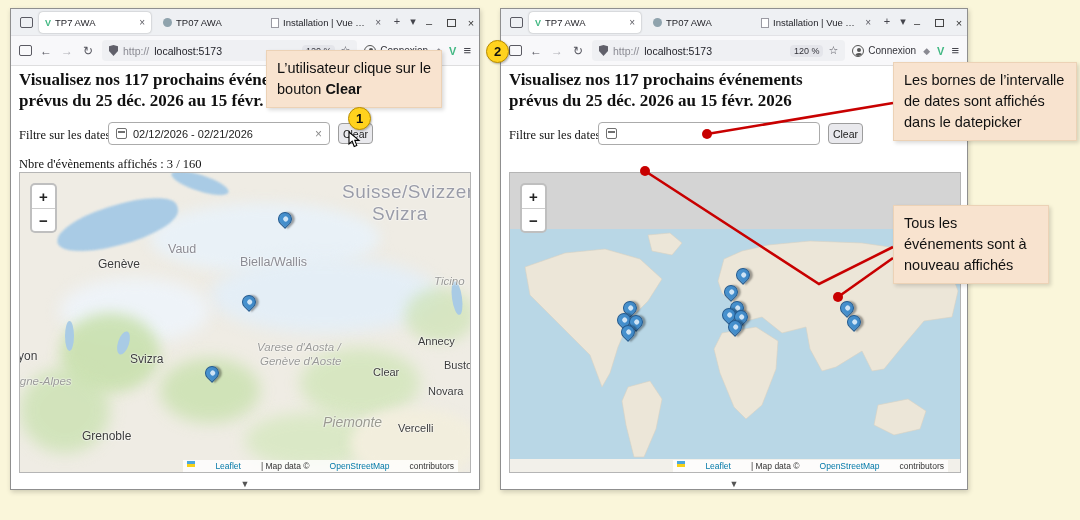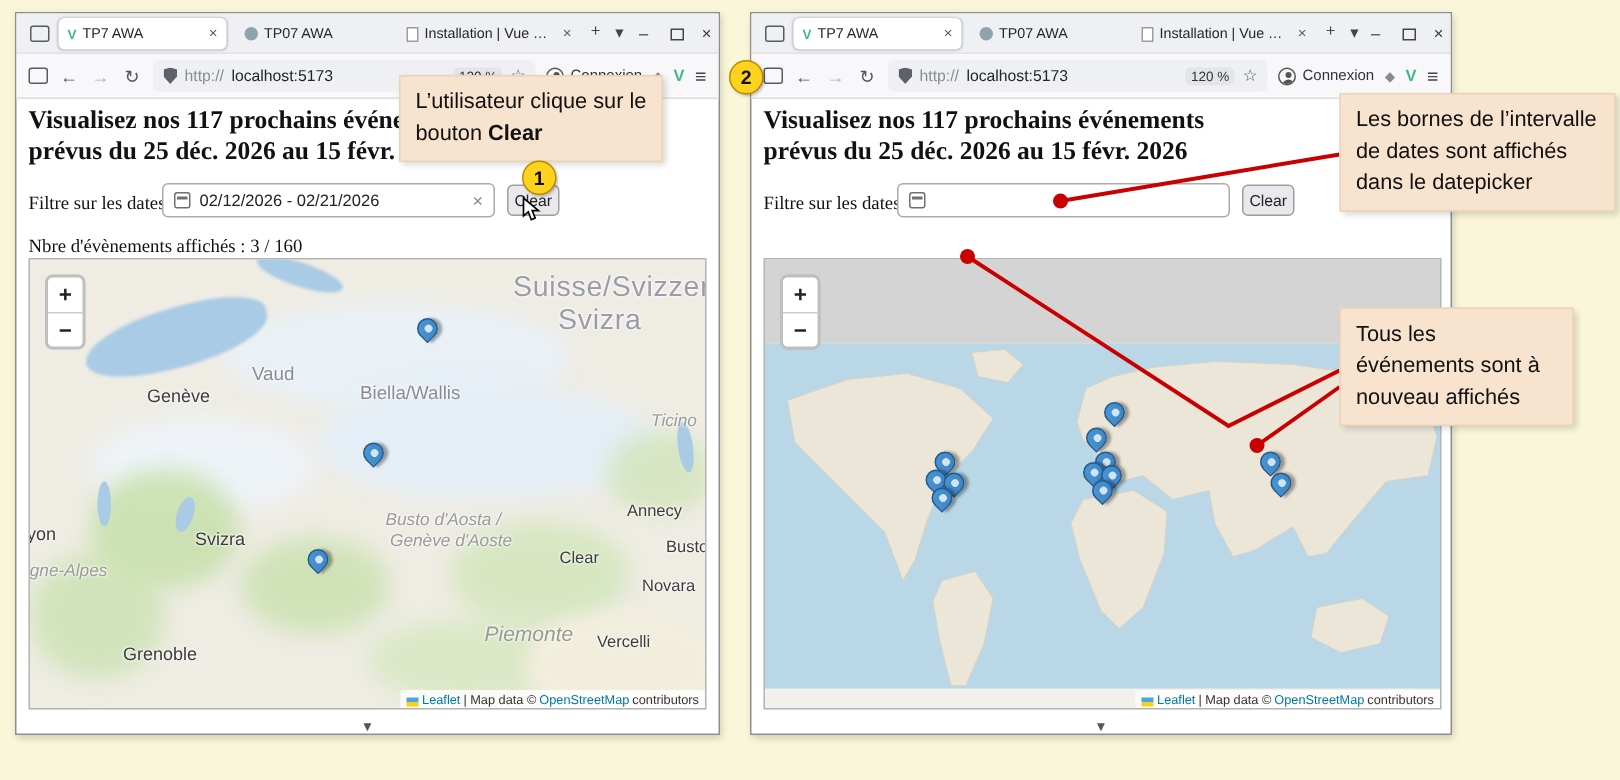--- a/index.html
+++ b/index.html
@@ -51,21 +51,21 @@
   .count{position:absolute;left:8px;top:148px;font-family:"Liberation Serif",serif;font-size:12.5px;color:#111;}
   .scroll-hint{position:absolute;left:50%;bottom:0px;transform:translateX(-50%);font-size:9px;color:#555;}
 
   
   .map{position:absolute;left:8px;top:163px;width:452px;height:301px;border:1px solid #b5b5b5;overflow:hidden;background:#efece4;}
   .map-layer{position:absolute;inset:0;}
   .blob{position:absolute;border-radius:50%;}
   .zoomctl{position:absolute;left:10px;top:10px;width:27px;background:#fff;border:2px solid rgba(0,0,0,.25);border-radius:5px;z-index:30;}
   .zbtn{height:23px;display:flex;align-items:center;justify-content:center;font-weight:bold;font-size:15px;color:#222;}
   .zbtn.zout{border-top:1px solid #ccc;}
-  .attrib{position:absolute;right:0;bottom:0;background:rgba(255,255,255,.8);font-size:8.5px;color:#333;padding:1px 4px;z-index:30;display:flex;align-items:flex-end;gap:2px;white-space:nowrap;}
+  .attrib{position:absolute;right:12px;bottom:0;background:rgba(255,255,255,.8);font-size:8.5px;color:#333;padding:1px 4px;z-index:30;display:flex;align-items:flex-start;gap:20px;white-space:nowrap;}
   .attrib .link{color:var(--link,#0078a8);text-decoration:none;}
   .flag{width:8px;height:6px;background:linear-gradient(#4aa7de 50%,#f7d117 50%);display:inline-block;}
   .map-label{position:absolute;white-space:nowrap;text-shadow:0 0 2px #fff,0 0 2px #fff;z-index:10;}
   .lbl-region-xl{font-size:19px;color:#9a9ca8;letter-spacing:.5px;}
   .lbl-region{font-size:12.5px;color:#8b8b93;}
   .lbl-region-it{font-size:11.5px;font-style:italic;color:#9a9a98;}
   .lbl-region-it-lg{font-size:14px;font-style:italic;color:#9a9a90;}
   .lbl-city{font-size:12px;color:#3c3c3c;}
   .lbl-city-sm{font-size:11px;color:#3c3c3c;}
   .pin{position:absolute;width:14px;height:14px;margin:-18px 0 0 -7px;background:linear-gradient(135deg,#4b96d2,var(--pin,#3c85c4));border:1px solid #235a8f;border-radius:50% 50% 50% 0;transform:rotate(-45deg);box-shadow:2px 2px 2px rgba(0,0,0,.35);z-index:20;}
@@ -166,21 +166,21 @@
         <div class="blob" style="left:432px;top:108px;width:10px;height:34px;background:#a9cbe5;transform:rotate(-8deg)"></div>
       </div>
       <div class="map-layer" id="left-map-labels">
           <div class="map-label lbl-region-xl" style="left: 322px; top: 8px;">Suisse/Svizzera/</div>
           <div class="map-label lbl-region-xl" style="left: 352px; top: 30px;">Svizra</div>
           <div class="map-label lbl-region" style="left: 148px; top: 30px; margin-top: 39px;">Vaud</div>
           <div class="map-label lbl-city" style="left: 78px; top: 84px;">Genève</div>
           <div class="map-label lbl-region" style="left: 220px; top: 82px;">Biella/Wallis</div>
           <div class="map-label lbl-region-it" style="left: 414px; top: 102px;">Ticino</div>
           <div class="map-label lbl-city" style="left: 110px; top: 179px;">Svizra</div>
-          <div class="map-label lbl-region-it" style="left: 237px; top: 168px;">Busto d'Aosta /</div>
+          <div class="map-label lbl-region-it" style="left: 237px; top: 168px;">Varese d'Aosta /</div>
           <div class="map-label lbl-region-it" style="left: 240px; top: 182px;">Genève d'Aoste</div>
           <div class="map-label lbl-city-sm" style="left: 398px; top: 162px;">Annecy</div>
           <div class="map-label lbl-city-sm" style="left: 424px; top: 186px;">Busto A</div>
           <div class="map-label lbl-city-sm" style="left: 353px; top: 193px;">Clear</div>
           <div class="map-label lbl-city-sm" style="left: 408px; top: 212px;">Novara</div>
           <div class="map-label lbl-city-sm" style="left: 378px; top: 249px;">Vercelli</div>
           <div class="map-label lbl-region-it-lg" style="left: 303px; top: 241px;">Piemonte</div>
           <div class="map-label lbl-city" style="left: 62px; top: 256px;">Grenoble</div>
           <div class="map-label lbl-city" style="left: -2px; top: 176px;">yon</div>
           <div class="map-label lbl-region-it" style="left: -4px; top: 202px;">rgne-Alpes</div>

